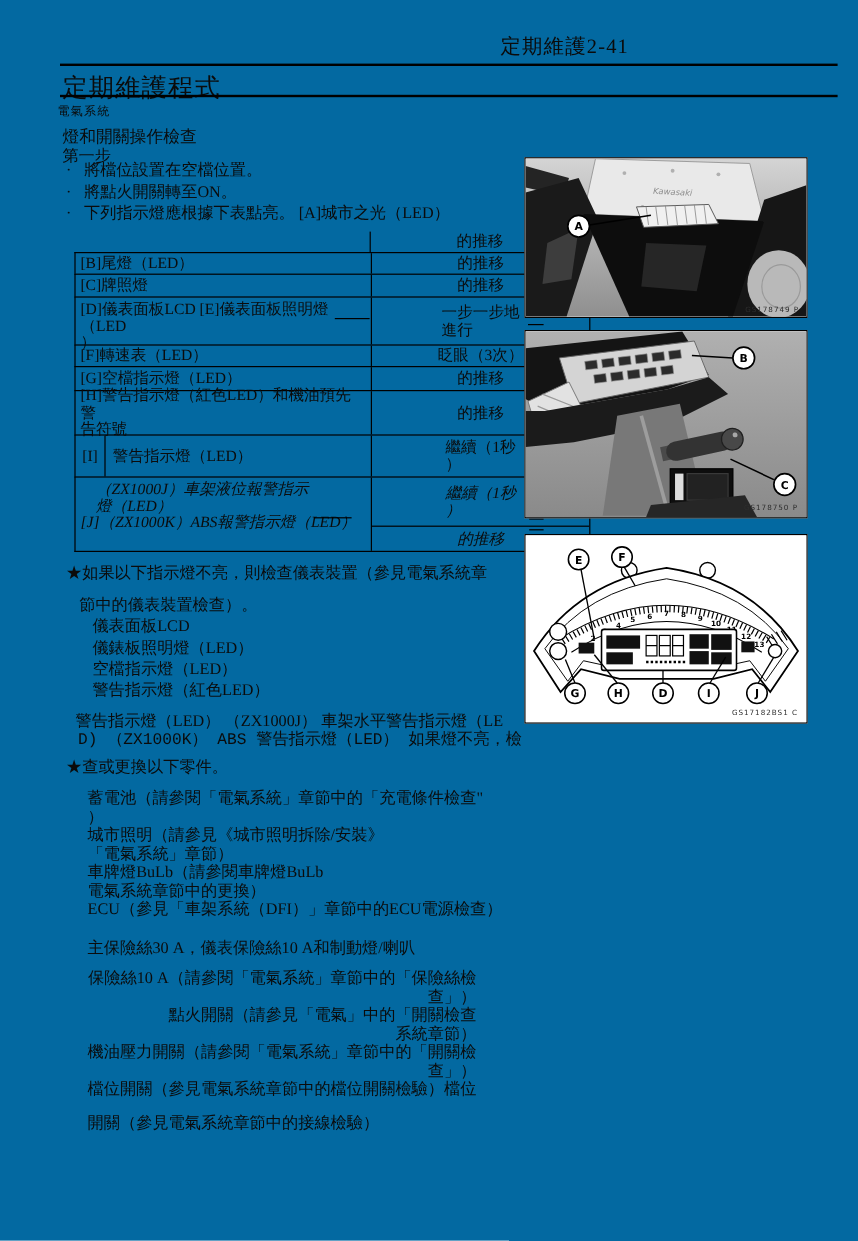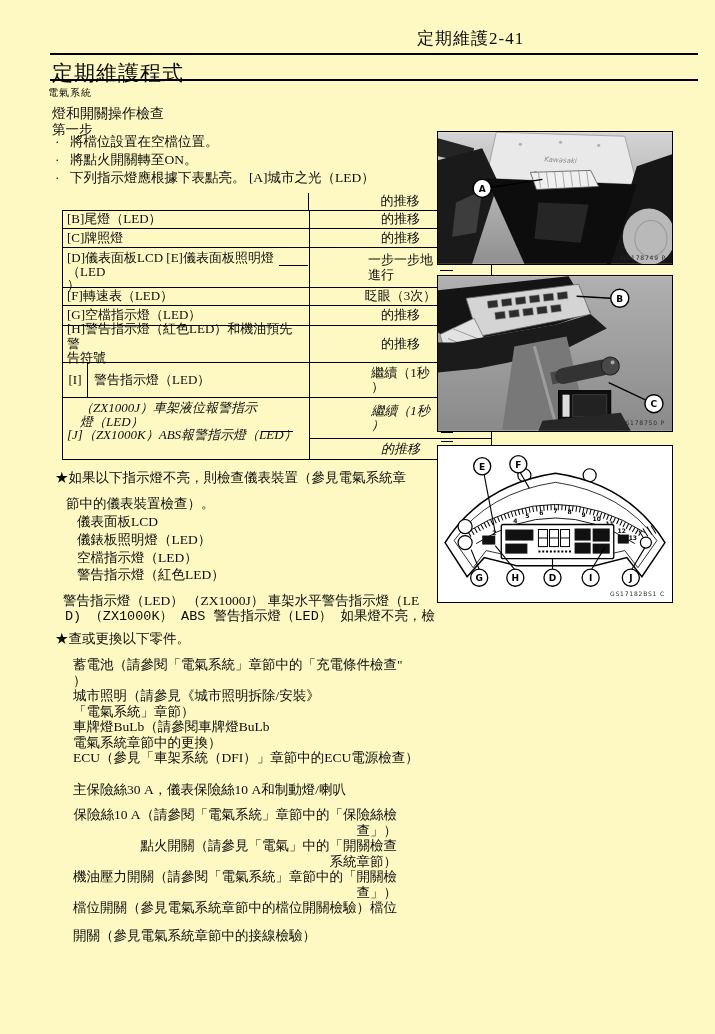--- a/index.html
+++ b/index.html
@@ -1,16 +1,16 @@
 <!DOCTYPE html>
 <html><head>
 <meta charset="utf-8">
 <style>
   html,body{margin:0;padding:0;background:#fff;}
-  .page{position:relative;width:715px;height:1034px;background:#fef9c3;
+  .page{position:relative;width:715px;height:1034px;background:#0369a1;
         font-family:"Liberation Serif",serif;color:#0b0b0b;overflow:hidden;}
   .rule{position:absolute;background:#000;}
   .pgtitle{position:absolute;left:417px;top:27px;font-size:17px;letter-spacing:1px;}
   .sectitle{position:absolute;left:52px;top:59px;font-size:21px;letter-spacing:1px;}
   .h1{position:absolute;left:48px;top:86px;font-size:10px;letter-spacing:1px;}
   .h2{position:absolute;left:52px;top:105px;font-size:14px;}
   .h3{position:absolute;left:52px;top:121px;font-size:13.5px;}
   .bullets{position:absolute;left:55px;top:133px;font-size:13.5px;}
   .bullets .li{display:flex;line-height:18px;}
   .bullets .mk{width:15px;}

